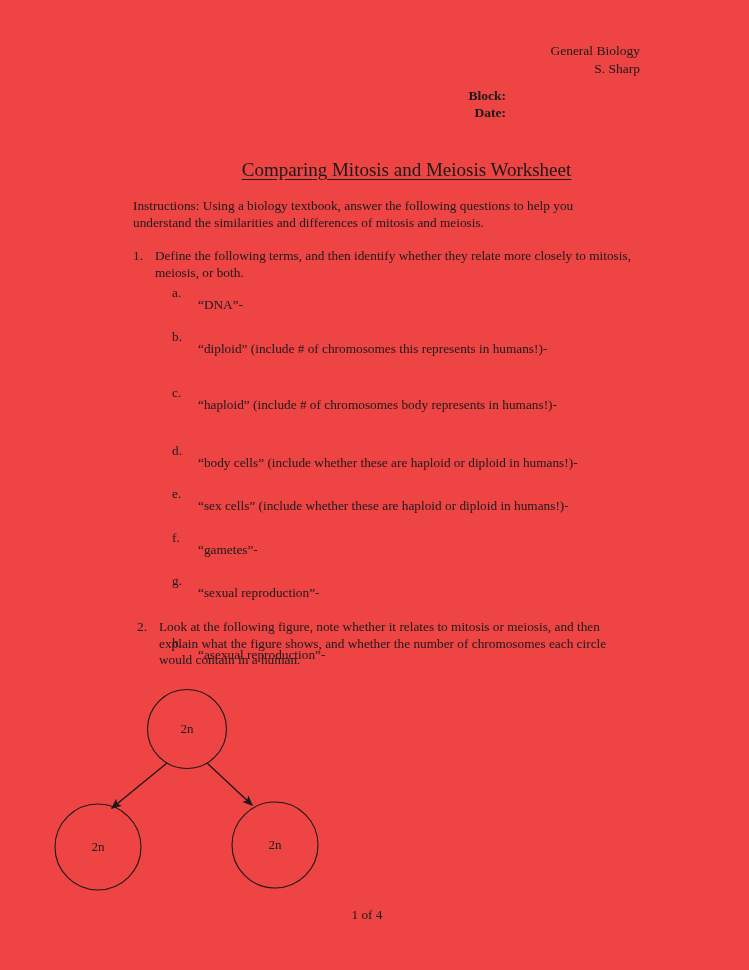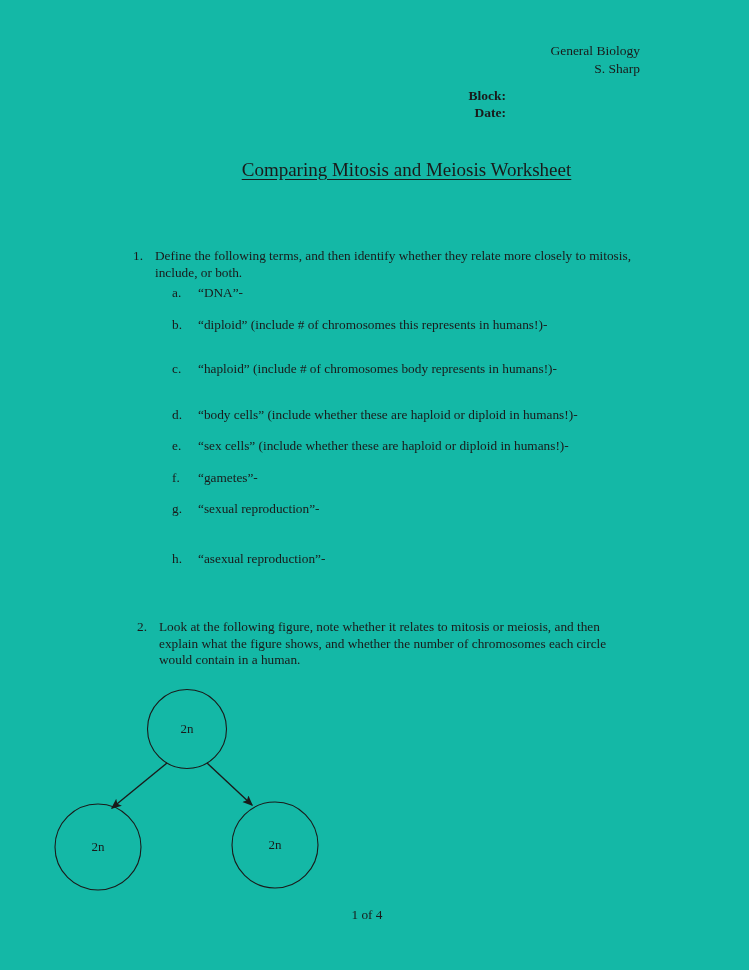--- a/index.html
+++ b/index.html
@@ -8,21 +8,21 @@
     background: #ffffff;
   }
   body {
     font-family: "Liberation Serif", "DejaVu Serif", serif;
     color: #1a1a1a;
   }
   #page {
     position: relative;
     width: 749px;
     height: 970px;
-    background: #14b8a6;
+    background: #ef4444;
     overflow: hidden;
   }
 
   
   .header-right {
     position: absolute;
     top: 42px;
     left: 340px;
     width: 300px;
     text-align: right;
@@ -94,21 +94,21 @@
   .sub-row {
     display: flex;
     align-items: flex-start;
     font-size: 13.3px;
     line-height: 16.5px;
   }
   .sub-letter {
     width: 26px;
     flex: 0 0 26px;
   }
-  .sub-text { flex: 1 1 auto; white-space: nowrap; }
+  .sub-text { flex: 1 1 auto; white-space: nowrap; margin-top: 12px; }
 
   
   #diagram {
     position: absolute;
     left: 40px;
     top: 682px;
     width: 300px;
     height: 218px;
   }
   #diagram svg { display: block; }
@@ -140,25 +140,26 @@
 
   <div class="namefields">
     <div>Block:</div>
     <div>Date:</div>
   </div>
 
   <div class="doc-title">
     <span>Comparing Mitosis and Meiosis Worksheet</span>
   </div>
 
+  <div class="instructions">Instructions: Using a biology textbook, answer the following questions to help you understand the similarities and differences of mitosis and meiosis.</div>
 
   <div class="q-block" id="q1-block">
     <div class="q-row">
       <div class="q-num">1.</div>
-      <div class="q-text">Define the following terms, and then identify whether they relate more closely to mitosis, include, or both.</div>
+      <div class="q-text">Define the following terms, and then identify whether they relate more closely to mitosis, meiosis, or both.</div>
     </div>
   </div>
 
   <div class="sub-list">
     <div class="sub-row" style="margin-top:0px">
       <div class="sub-letter">a.</div>
       <div class="sub-text">“DNA”-</div>
     </div>
     <div class="sub-row" style="margin-top:15px">
       <div class="sub-letter">b.</div>

